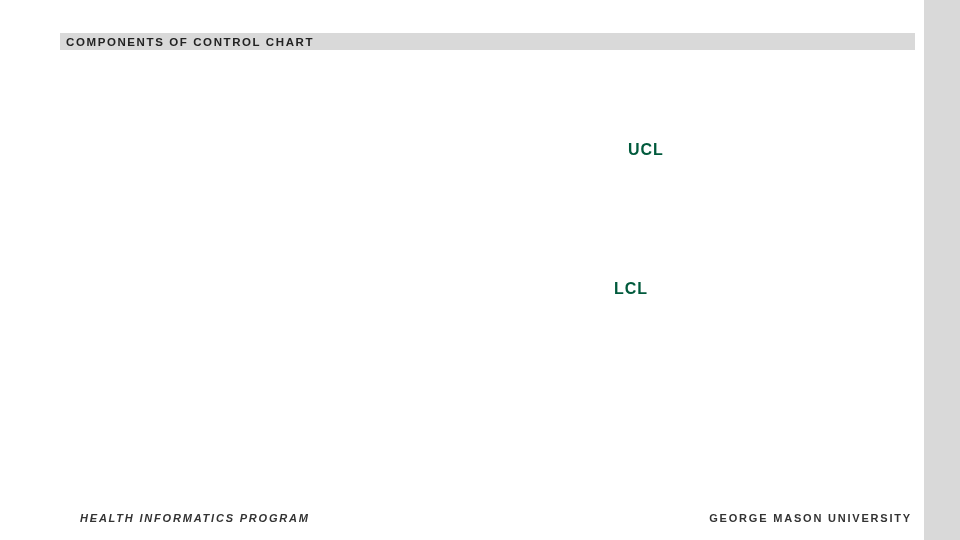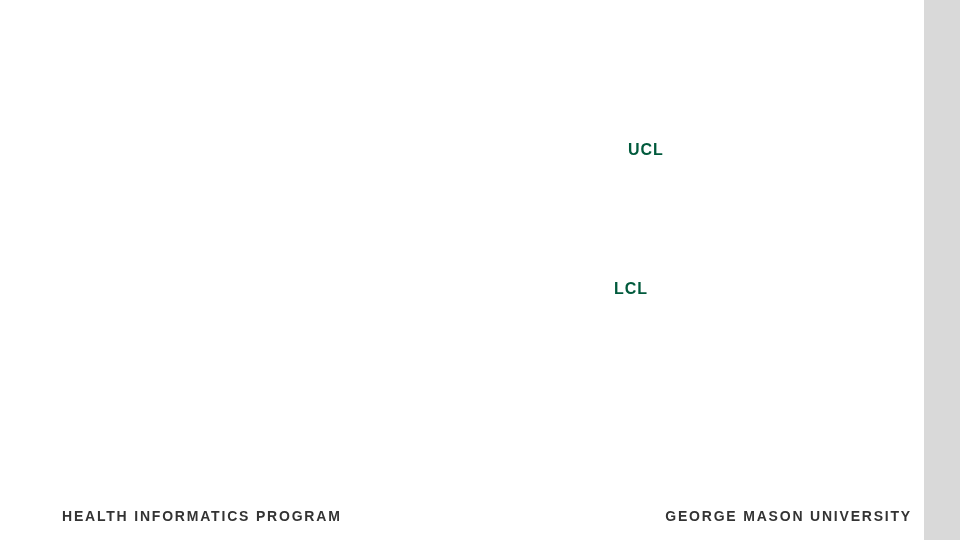--- a/index.html
+++ b/index.html
@@ -4,28 +4,31 @@
   <style>
     * { margin: 0; padding: 0; box-sizing: border-box; }
     html, body { width: 960px; height: 540px; overflow: hidden; font-family: "Segoe UI", Arial, sans-serif; }
     .page { width: 960px; height: 540px; position: relative; background: #fff; }
     .sidebar-right { position: absolute; top: 0; right: 0; width: 36px; height: 540px; background: #d9d9d9; }
     .title-bar { position: absolute; top: 33px; left: 60px; width: 855px; height: 17px; background: #d9d9d9; display: flex; align-items: center; padding-left: 6px; }
     .title-text { font-size: 11.5px; font-weight: 700; letter-spacing: 1.6px; color: #222; }
     .label { position: absolute; font-size: 16px; font-weight: 600; letter-spacing: 1px; color: #005a3c; }
     .ucl { top: 141px; left: 628px; }
     .lcl { top: 280px; left: 614px; }
-    .footer-left { position: absolute; bottom: 16px; left: 62px; font-size: 14px; font-weight: 600; letter-spacing: 1.8px; color: #333; }
-    .footer-right { position: absolute; bottom: 16px; right: 48px; font-size: 14px; font-weight: 600; letter-spacing: 1.8px; color: #333; }
+    .footer-left { position: absolute; bottom: 16px; left: 80px; font-size: 11px; font-weight: 600; letter-spacing: 1.8px; color: #333; font-style: italic; }
+    .footer-right { position: absolute; bottom: 16px; right: 48px; font-size: 11px; font-weight: 600; letter-spacing: 1.8px; color: #333; }
   </style>
 </head>
 <body>
 
 <div class="page">
   <div class="sidebar-right"></div>
 
+  <div class="title-bar">
+    <span class="title-text">COMPONENTS OF CONTROL CHART</span>
+  </div>
 
   <div class="label ucl">UCL</div>
   <div class="label lcl">LCL</div>
 
   <div class="footer-left">HEALTH INFORMATICS PROGRAM</div>
   <div class="footer-right">GEORGE MASON UNIVERSITY</div>
 </div>
 
 </body></html>

